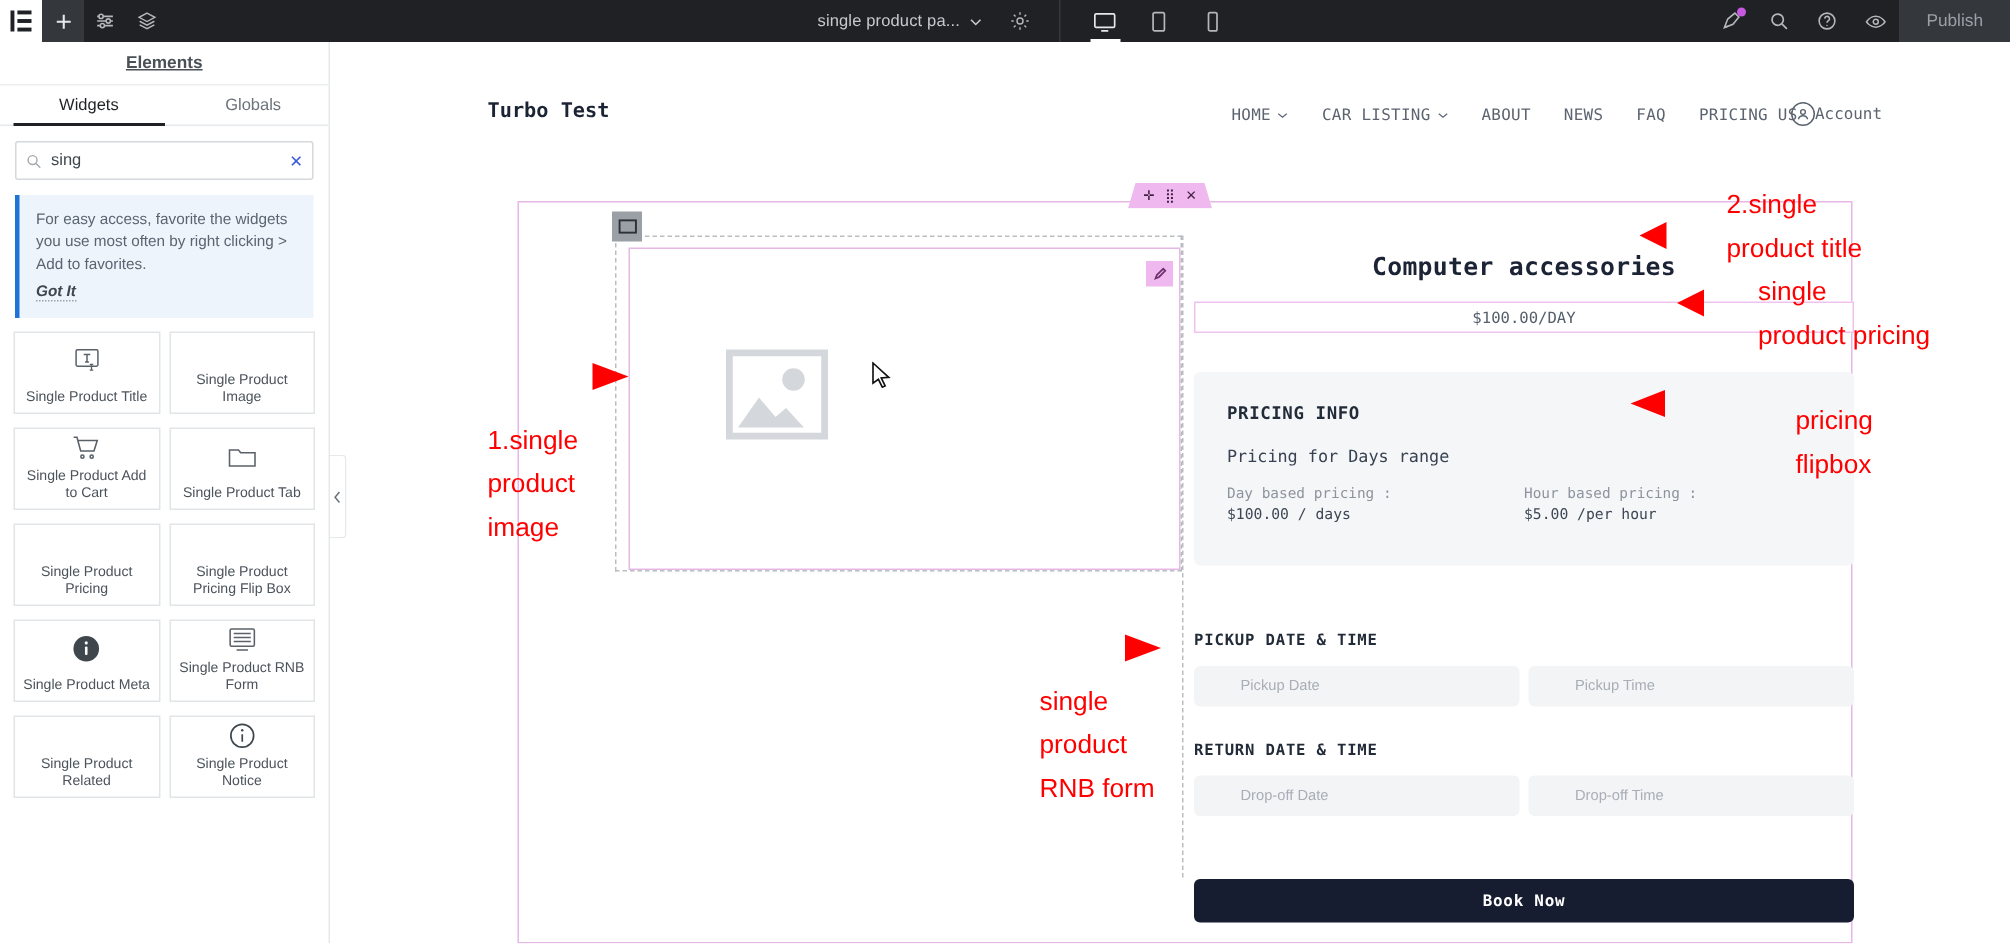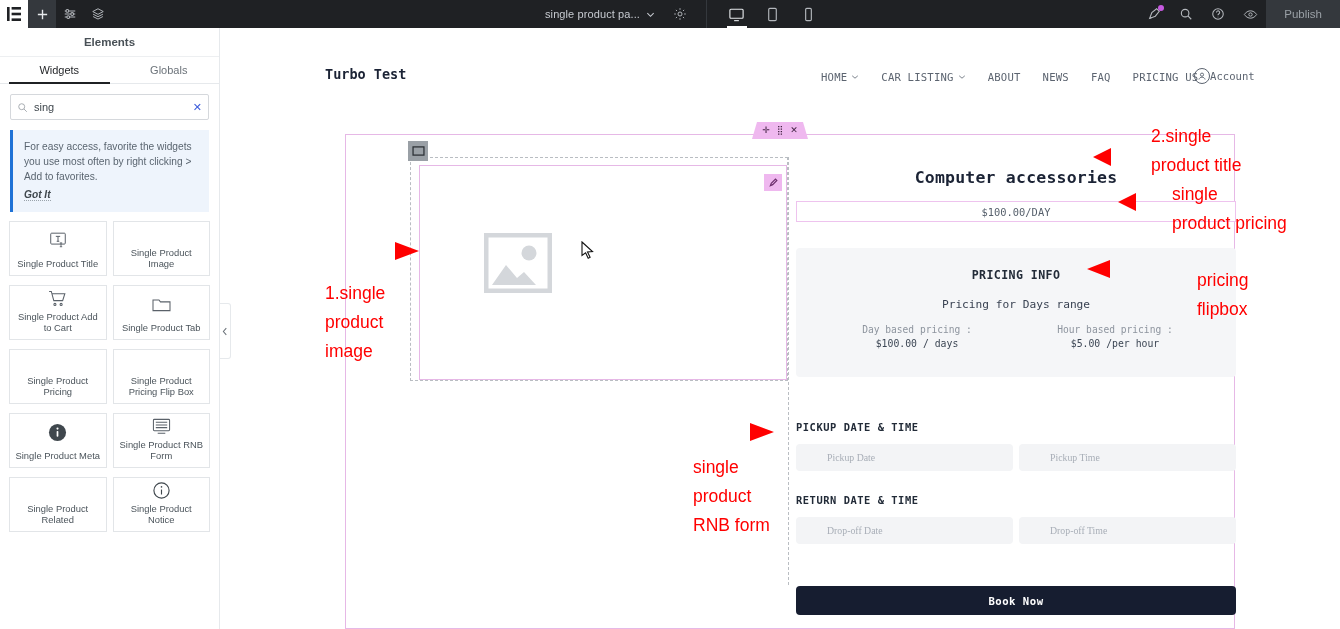--- a/index.html
+++ b/index.html
@@ -65,20 +65,21 @@
 
   
   .panel {
     position: absolute; top: 28px; left: 0; width: 220px; height: 601px;
     background: #ffffff; border-right: 1px solid #e6e9ec;
   }
   .panel-head {
     height: 29px; display: flex; align-items: center; justify-content: center;
     font-size: 11.5px; color: #495157; font-weight: 600;
     border-bottom: 1px solid #edeff1;
+    text-decoration: underline;
   }
   .panel-tabs { display: flex; height: 27px; border-bottom: 1px solid #e6e9ec; }
   .ptab {
     flex: 1; display: flex; align-items: center; justify-content: center;
     font-size: 11px; color: #6b7279; position: relative; margin-left: 9px;
   }
   .ptab.active { color: #1f2124; }
   .ptab.active::after {
     content:""; position:absolute; bottom:-1px; left:0; right:0; height:2px;
     background:#1f2124;
@@ -213,21 +214,20 @@
   }
   .price-bar {
     margin-top: 14px; height: 21px; border: 1px solid #eec3ee;
     display: flex; align-items: center; justify-content: center;
     font-family: "DejaVu Sans Mono", monospace; font-size: 10.4px;
     color: #555f6b; background:#fff;
   }
   .flipbox {
     margin-top: 26px; background: #f5f6f8; border-radius: 4px;
     padding: 20px 22px 26px 22px;
-    text-align: center;
   }
   .fb-title {
     font-family: "DejaVu Sans Mono", monospace; font-weight: 700;
     font-size: 11.6px; color: #222b38; letter-spacing: .4px;
   }
   .fb-sub {
     margin-top: 16px; font-family: "DejaVu Sans Mono", monospace;
     font-size: 11.2px; color: #394252;
   }
   .fb-cols { margin-top: 12px; display: flex; gap: 0; }
@@ -237,21 +237,21 @@
 
   .form-sec { margin-top: 44px; }
   .form-label {
     font-family: "DejaVu Sans Mono", monospace; font-weight: 700;
     font-size: 10.4px; color: #222b38; letter-spacing: .55px;
   }
   .form-row { margin-top: 11px; display: flex; gap: 6px; }
   .finput {
     flex: 1; height: 27px; background: #f3f4f6; border-radius: 4px;
     display: flex; align-items: center; padding-left: 31px;
-    font-family: Liberation Serif, serif; font-size: 9.8px; color: #a8aeb7;
+    font-family: Liberation Sans, sans-serif; font-size: 9.8px; color: #a8aeb7;
   }
   .form-sec2 { margin-top: 23px; }
   .book-btn {
     margin-top: 42px; height: 29px; background: #161d30; border-radius: 4px;
     display: flex; align-items: center; justify-content: center;
     color: #ffffff; font-family: "DejaVu Sans Mono", monospace;
     font-weight: 700; font-size: 10.6px; letter-spacing: .5px; cursor: pointer;
   }
 
   

